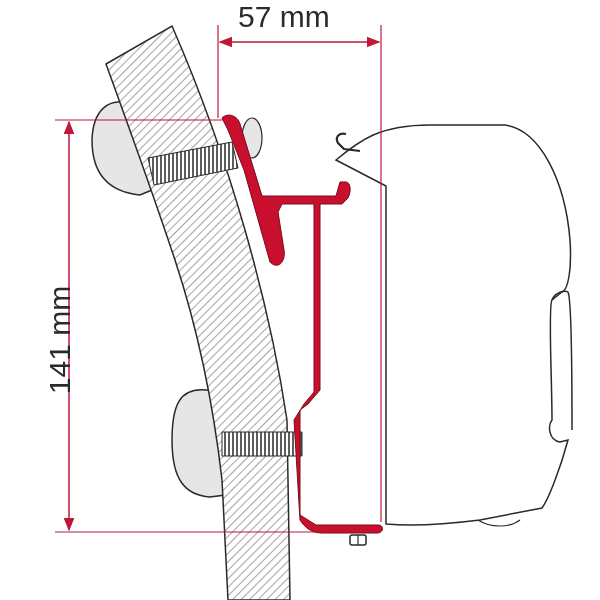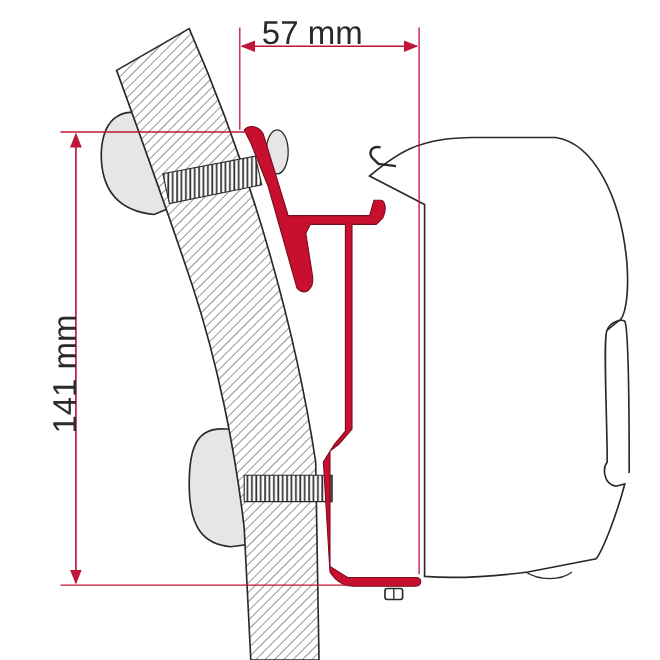--- a/index.html
+++ b/index.html
@@ -6,21 +6,21 @@
     body { width: 600px; height: 600px; overflow: hidden; position: relative; }
     #stage { position: absolute; left: 0; top: 0; width: 600px; height: 600px; }
     .dim-label {
       position: absolute;
       font-family: "Liberation Sans", sans-serif;
       color: #2a2a2a;
       font-size: 30px;
       line-height: 1;
       white-space: nowrap;
     }
-    #label-width { left: 238px; top: 16px; }
+    #label-width { left: 238px; top: 2px; }
     #label-height {
       left: 60px; top: 340px;
       transform: translate(-50%, -50%) rotate(-90deg);
       transform-origin: center center;
     }
   </style>
 </head>
 <body>
 
 <div id="stage">

